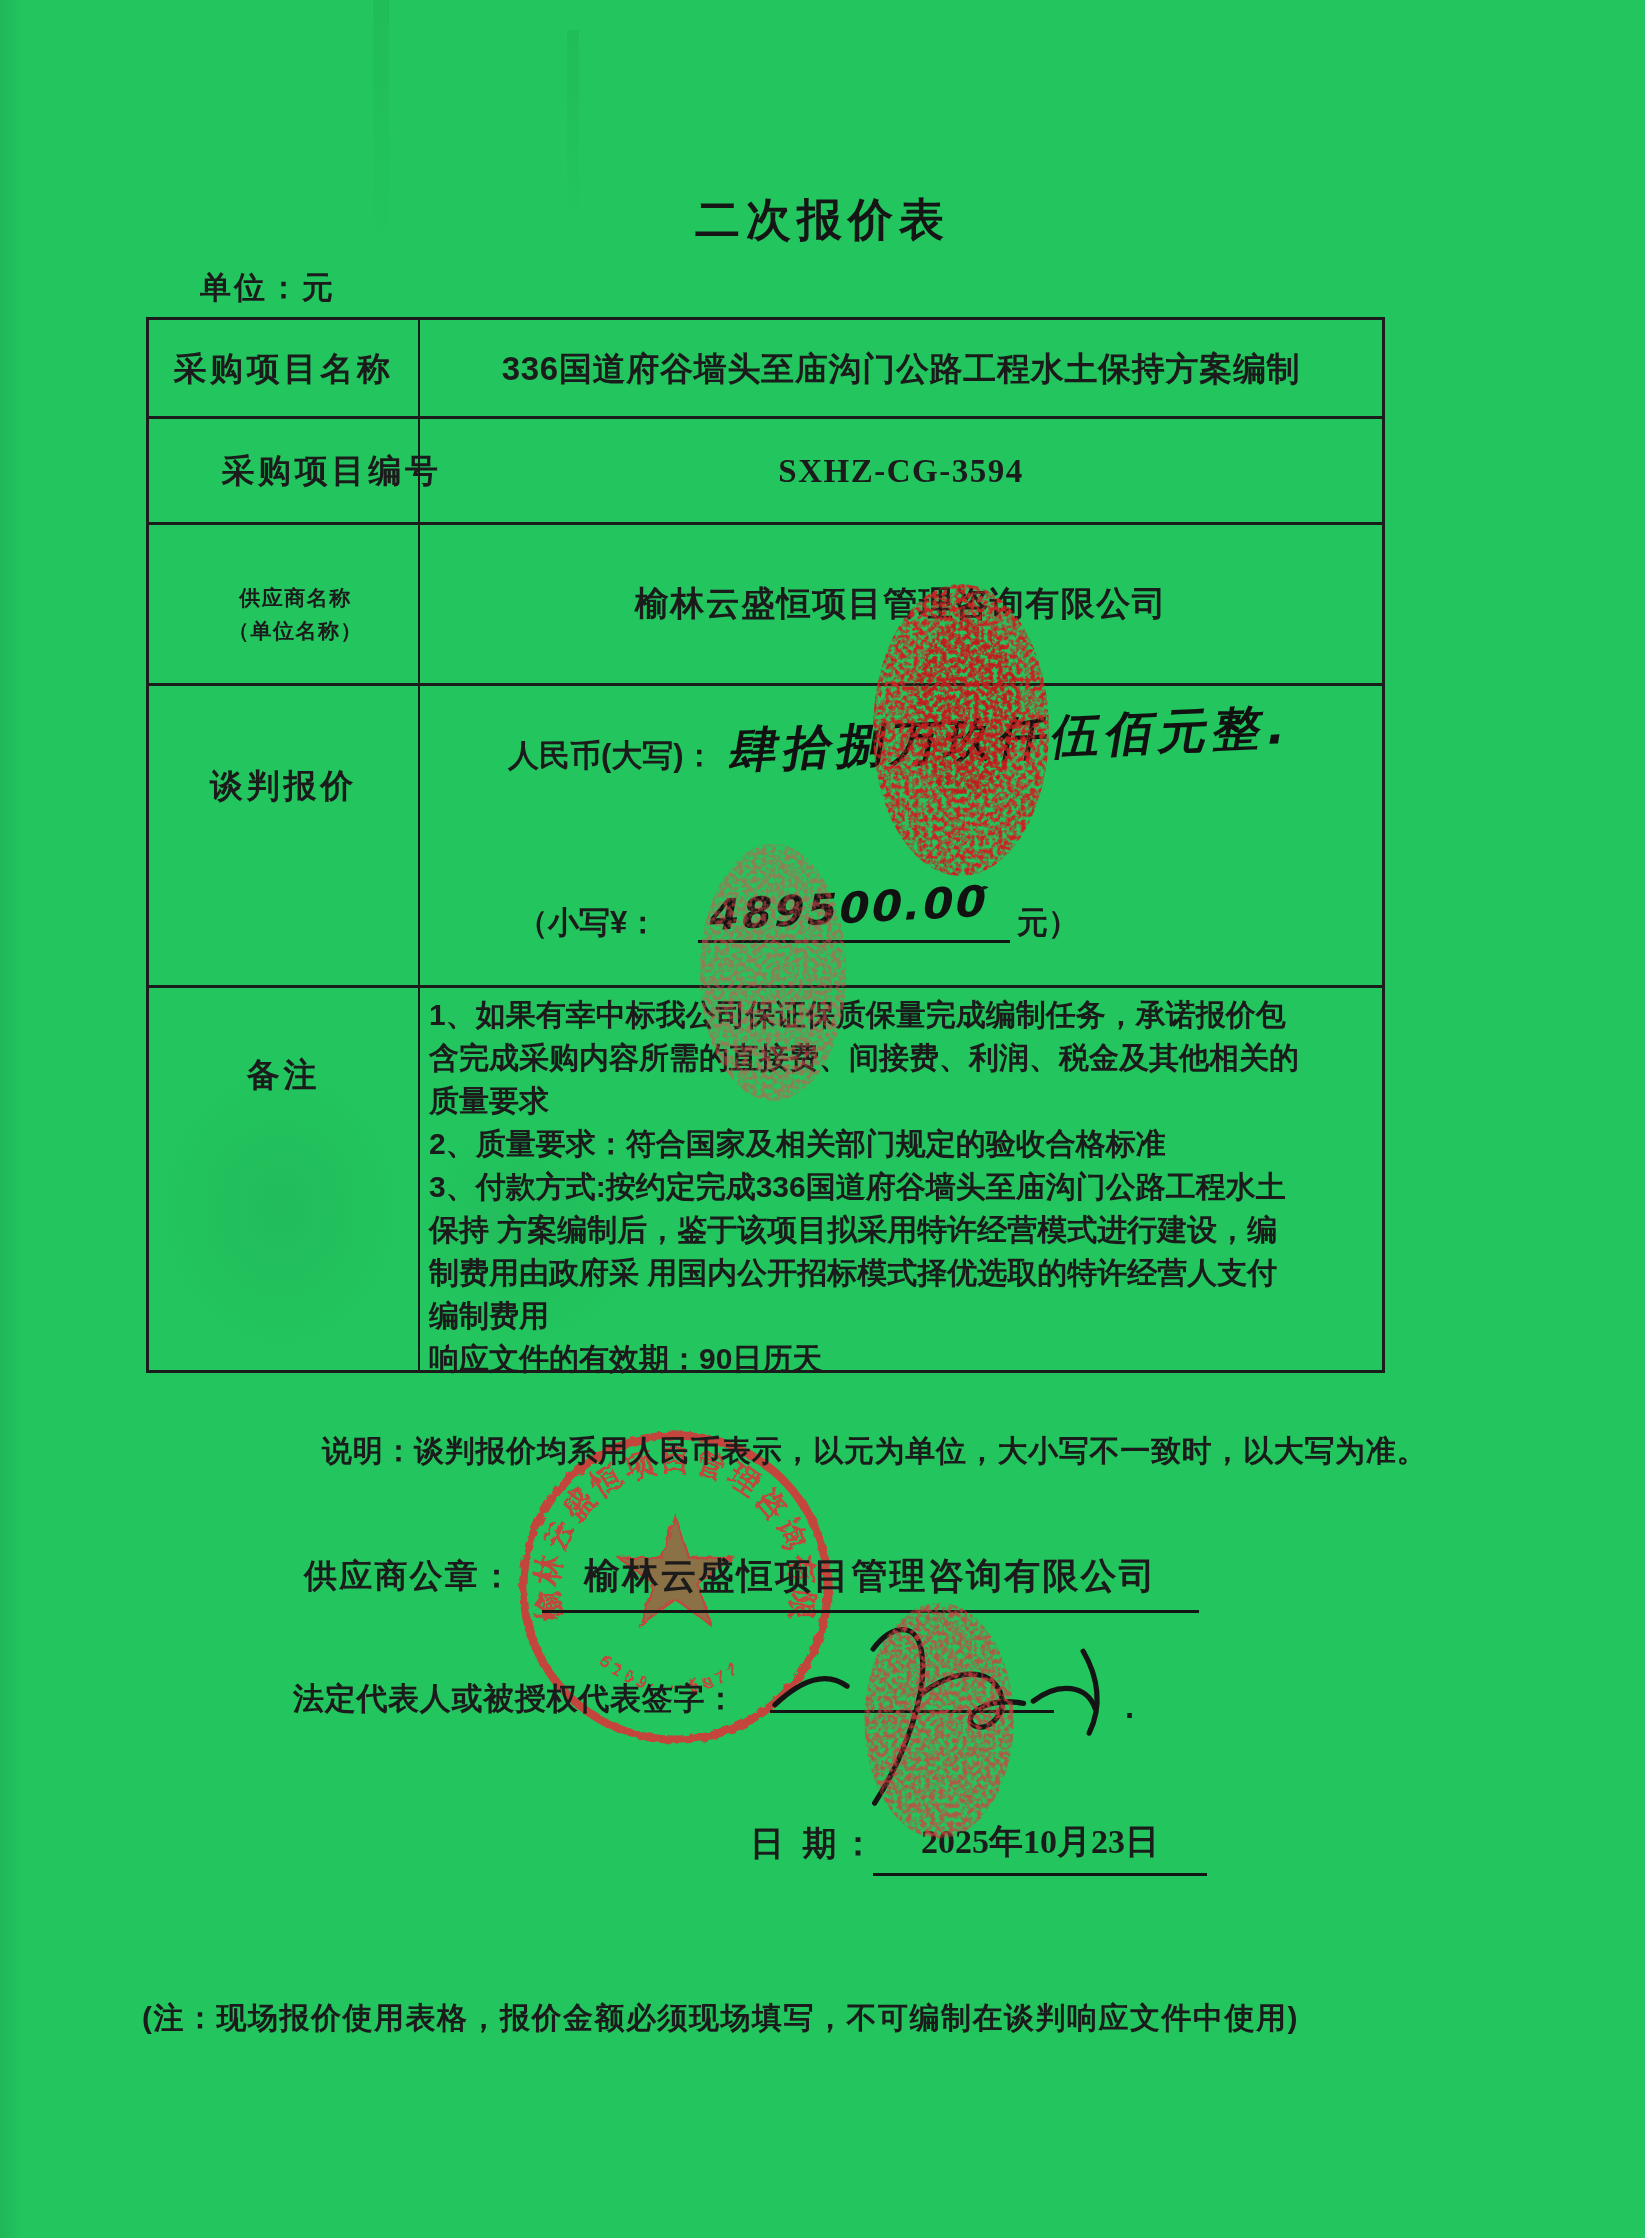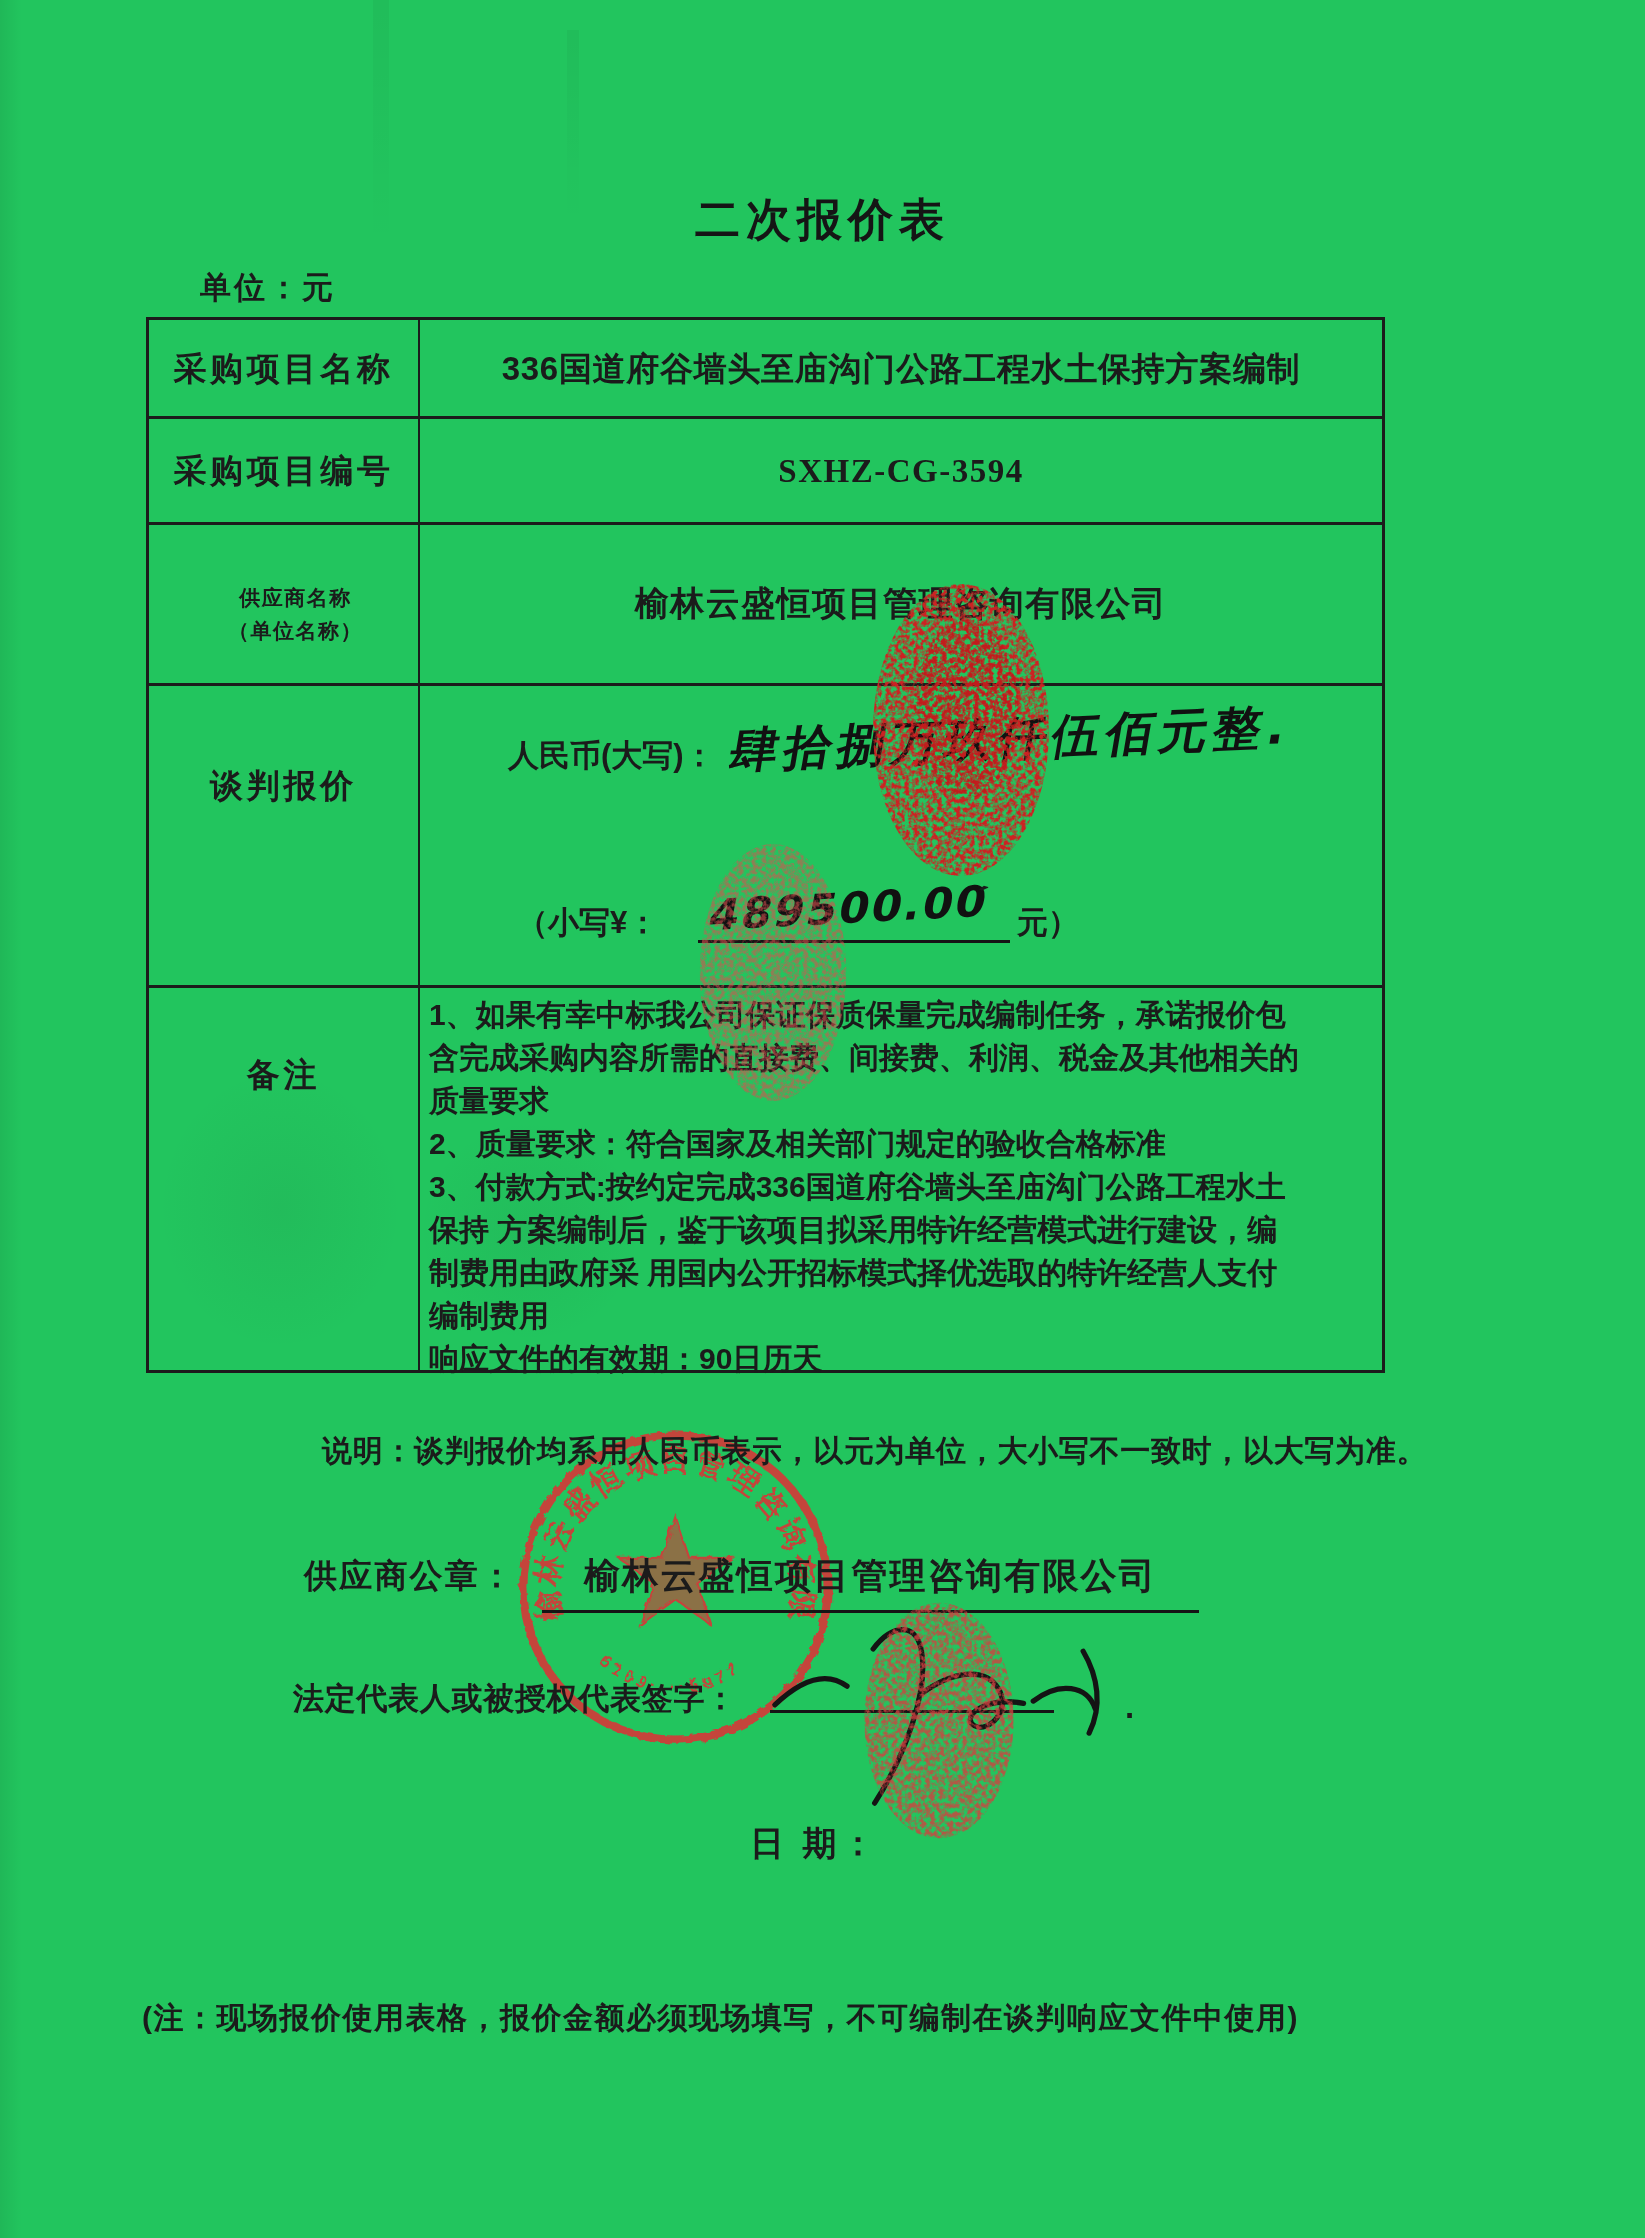--- a/index.html
+++ b/index.html
@@ -26,21 +26,21 @@
   
   .qtable{position:absolute;left:146px;top:317px;width:1239px;height:1056px;
     border:3px solid #1c1c1c;box-sizing:border-box;}
   .vline{position:absolute;left:269px;top:0;bottom:0;width:2.2px;background:#1c1c1c;}
   .hline{position:absolute;left:0;right:0;height:3px;background:#1c1c1c;}
   .h1{top:96px}.h2{top:202px}.h3{top:363px}.h4{top:665px}
 
   .lcell{position:absolute;left:0;width:269px;display:flex;align-items:center;justify-content:center;
     text-align:center;font-weight:700;font-size:33px;letter-spacing:3.7px;}
   .lc1{top:3px;height:93px;}
-  .lc2{top:99px;height:104px;}
+  .lc2{top:99px;height:104px;padding-left:48px;}
   .lc3{top:205px;height:179px;font-size:21px;line-height:1.55;letter-spacing:1.5px;padding-left:12px;}
   .lc4{top:366px;height:299px;}
   .lc4 span{transform:translateY(-49px);display:block;}
   .lc5{top:668px;height:382px;}
   .lc5 span{transform:translateY(-104px);display:block;}
 
   .vcell{position:absolute;left:271px;right:0;display:flex;align-items:center;justify-content:center;
     text-align:center;font-weight:700;}
   .vc1{top:3px;height:93px;font-size:33px;letter-spacing:0.7px;text-align:right;}
   .vc2{top:99px;height:104px;font-size:33px;letter-spacing:1.5px;
@@ -198,17 +198,18 @@
       <path d="M365 125 C400 98 438 104 448 135"></path>
       <path d="M432 58 C452 92 458 132 440 168"></path>
     </g>
   </svg>
   <svg class="abs" style="left:851px;top:1589px;z-index:4;" width="179" height="269" viewBox="0 0 240 360">
     <ellipse cx="118" cy="176" rx="100" ry="158" fill="#d34040" filter="url(#fp)" opacity="0.8"></ellipse>
   </svg>
   <div class="sign-dot" style="z-index:3;">.</div>
 
   <div class="date-label" style="z-index:2;">日 期：</div>
+  <div class="date-value" style="z-index:2;">2025年10月23日</div>
 
   <div class="footer-note">(注：现场报价使用表格，报价金额必须现场填写，不可编制在谈判响应文件中使用)</div>
 
 </div>
 
 
 </body></html>

